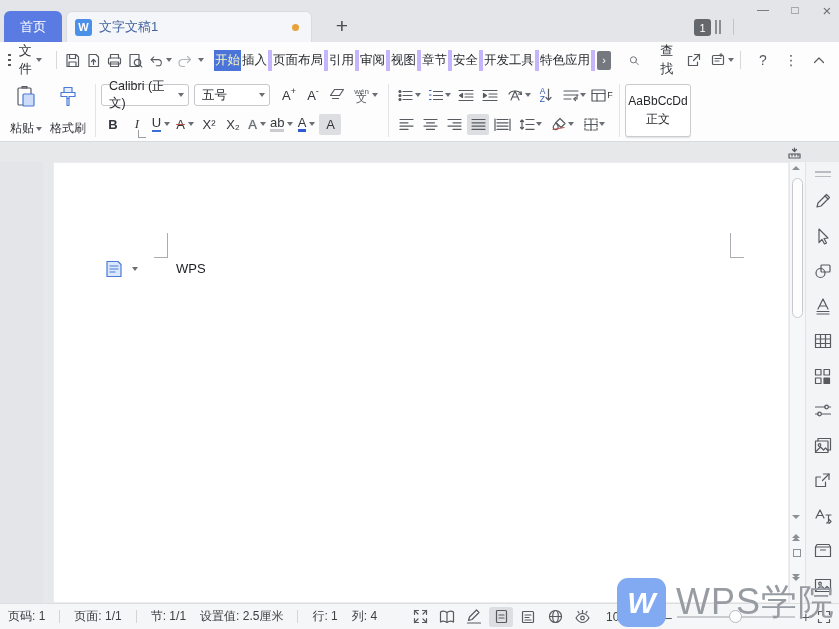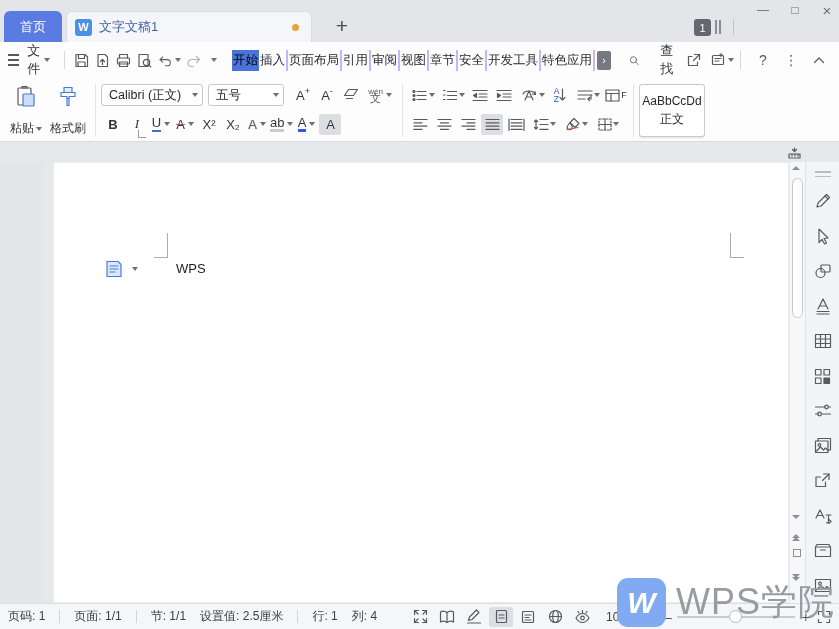--- a/index.html
+++ b/index.html
@@ -31,22 +31,22 @@
 
 
 .menubar { height:36px; background:#fdfdfe; display:flex; align-items:center; padding:0 8px; flex:none; }
 .mb-burger { width:18px; height:12px; border-top:2px solid #55585d; border-bottom:2px solid #55585d; position:relative; margin-right:8px; }
 .mb-burger::after { content:""; position:absolute; left:0; top:3px; width:100%; height:2px; background:#55585d; }
 .mb-file { font-size:13px; color:#33363b; display:flex; align-items:center; gap:4px; margin-right:8px; }
 .vsep { width:1px; height:18px; background:#d7d9dc; margin:0 6px; }
 .mb-qicon { width:24px; height:22px; display:flex; align-items:center; justify-content:center; margin:0 2px; }
 .chv { width:0; height:0; border-left:3.5px solid transparent; border-right:3.5px solid transparent; border-top:4px solid #6b6f75; display:inline-block; }
 .mb-tabs { display:flex; align-items:center; margin-left:8px; }
-.mb-tab { font-size:12.5px; color:#26282c; padding:3px 1px; border-right:2px solid #c4b5fd; line-height:15px; white-space:nowrap; }
-.mb-tab.active { background:#4a74d9; color:#000000; border-right:none; }
+.mb-tab { font-size:12.5px; color:#26282c; padding:3px 1px; border-right:4px solid #c4b5fd; line-height:15px; white-space:nowrap; }
+.mb-tab.active { background:#4a74d9; color:#fef9c3; border-right:none; }
 .mb-over { width:14px; height:19px; background:#75797f; color:#fff; font-size:11px; display:flex; align-items:center; justify-content:center; border-radius:2px; margin-left:2px; }
 .mb-find { display:flex; align-items:center; gap:21px; font-size:13px; color:#33363b; margin-left:18px; }
 .mb-right { display:flex; align-items:center; margin-left:auto; }
 .mb-ric { width:24px; height:22px; display:flex; align-items:center; justify-content:center; color:#55585d; font-size:14px; margin-left:4px; }
 
 
 .ribbon { height:64px; background:#fdfdfe; border-bottom:1px solid #d8dadd; display:flex; padding:4px 6px 2px 6px; flex:none; position:relative; }
 .rb-div { width:1px; background:#e3e4e7; margin:2px 5px; }
 .rb-bigbtn { display:flex; flex-direction:column; align-items:center; justify-content:space-between; padding:2px 4px; }
 .rb-biglabel { font-size:12px; color:#33363b; display:flex; align-items:center; gap:2px; }
@@ -271,21 +271,21 @@
         </svg>
       <div class="rb-biglabel">
           <span>格式刷</span>
         </div>
     </div>
     <div class="launcher"></div>
     <div class="rb-div"></div>
 
     <div class="rb-2rows">
       <div class="rb-row">
-        <div class="rb-combo" style="width:102px">
+        <div class="rb-combo" style="width:88px">
           <span>Calibri (正文)</span>
             <i class="chv"></i>
         </div>
         <div class="rb-combo" style="width:76px; margin-left:5px">
           <span>五号</span>
             <i class="chv"></i>
         </div>
         <div class="rb-btn" style="margin-left:8px">
           <span>A</span>
             <span class="rb-sign">+</span>

